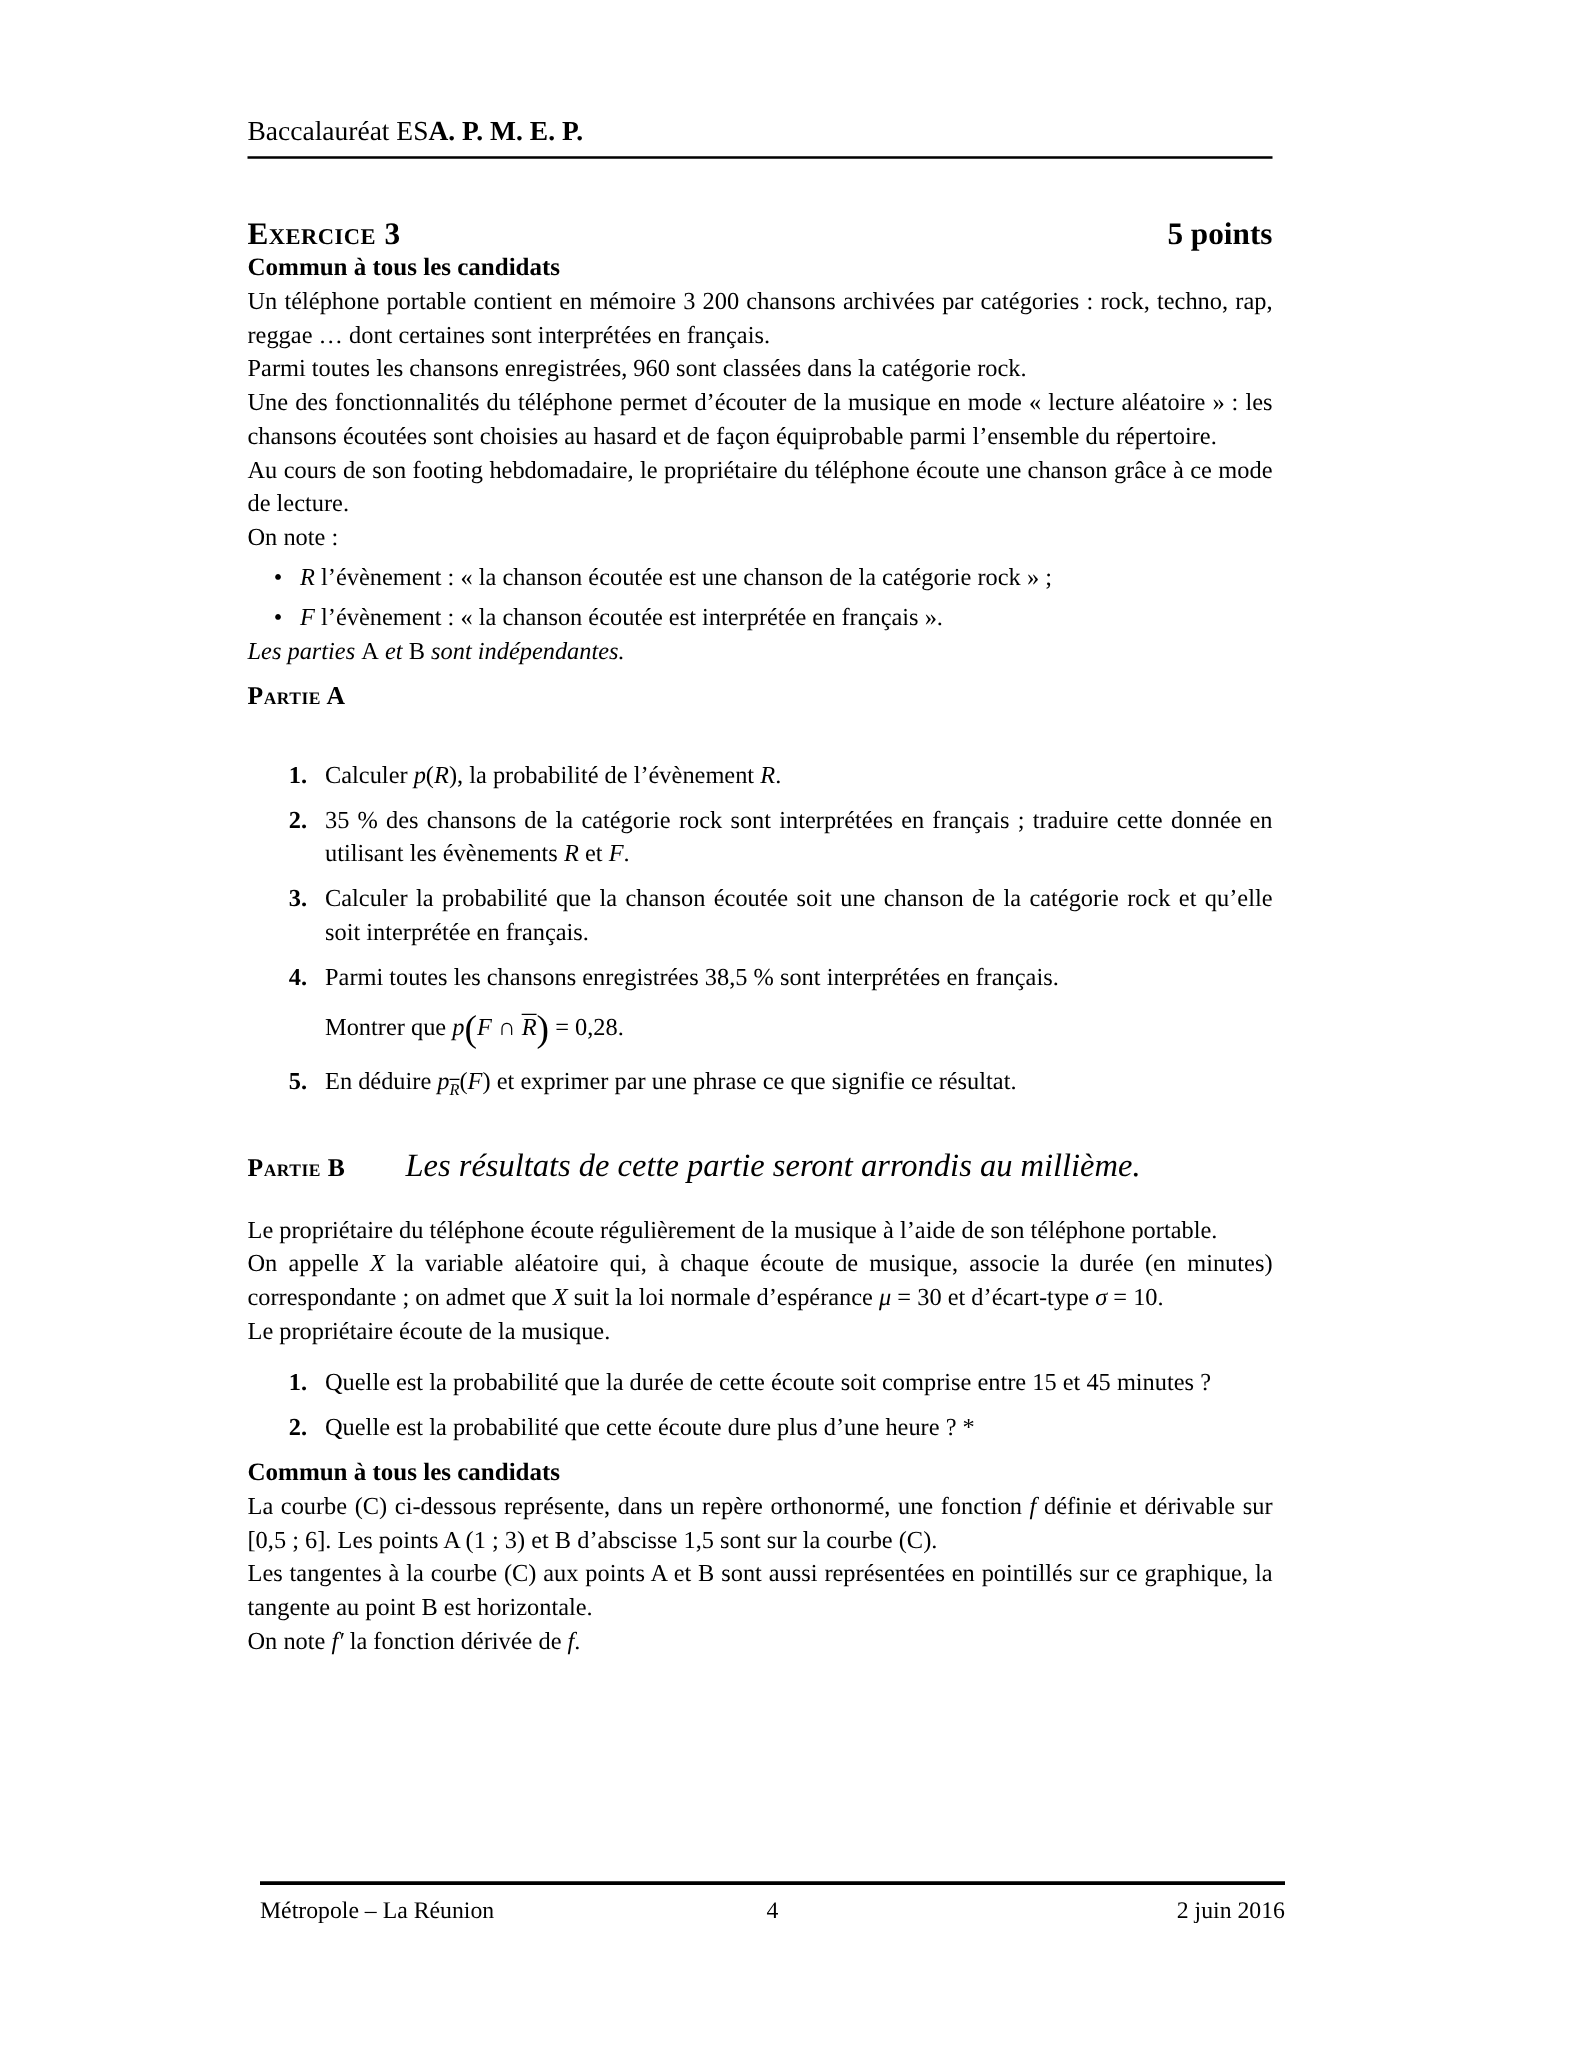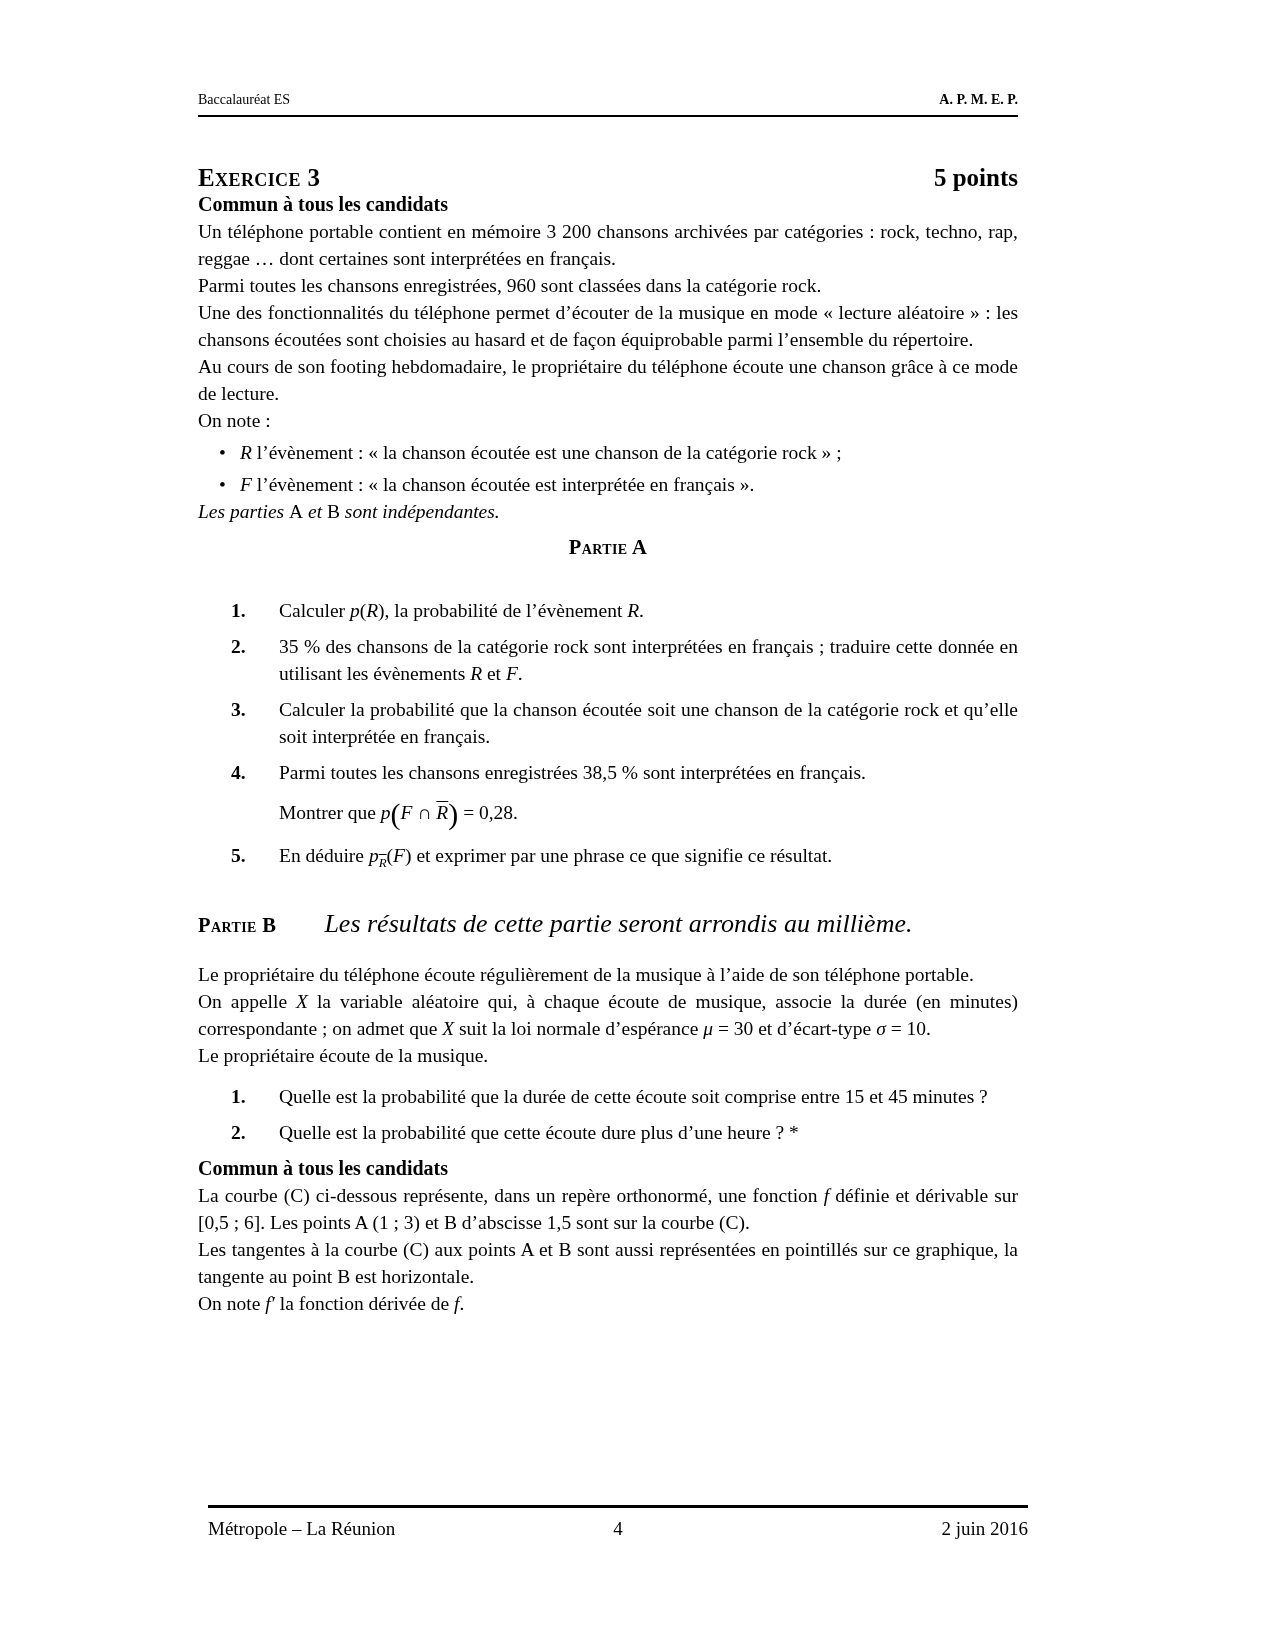--- a/index.html
+++ b/index.html
@@ -14,26 +14,24 @@
   .content {
     position: absolute;
     left: 198px; top: 92px;
     width: 820px;
   }
   .bold { font-weight: bold; }
   .sc { font-variant: small-caps; letter-spacing: 0.4px; }
 
   .header {
     display: flex;
-    justify-content: space-between;
     align-items: flex-end;
     border-bottom: 2px solid #000;
     padding-bottom: 7px;
-    font-size: 14px;
-    gap: 24px;
+    font-size: 22px;
   }
 
   .ex-head {
     display: flex;
     justify-content: space-between;
     font-size: 25px;
     font-weight: bold;
     margin-top: 47px;
     line-height: 27px;
   }
@@ -64,21 +62,20 @@
   .bullet-item .bullet {
     position: absolute;
     left: 21px; top: 0;
   }
 
   .part-head {
     font-size: 20.5px;
     line-height: 27px;
     margin-top: 9px;
     margin-bottom: 36px;
-    text-align: center;
   }
   .part-row {
     display: flex;
     align-items: baseline;
     margin-top: 34px;
     margin-bottom: 22px;
     font-size: 20.5px;
     line-height: 27px;
   }
   .part-row .note {
@@ -96,21 +93,21 @@
     margin-bottom: 9px;
     font-size: 19.5px;
     line-height: 27px;
   }
   .item .num {
     flex: 0 0 62px;
     box-sizing: border-box;
     padding-left: 33px;
     font-weight: bold;
   }
-  .item .item-body { flex: 1; text-align: justify; margin-left: 19px; }
+  .item .item-body { flex: 1; text-align: justify; }
   .formula-line { margin-top: 7px; line-height: 40px; }
 
   
   .seg-i  { font-style: italic; }
   .seg-m  { font-style: italic; }
   .seg-mo { font-style: italic; text-decoration: overline; }
   .seg-so {
     font-style: italic;
     font-size: 13px;
     vertical-align: -5px;

